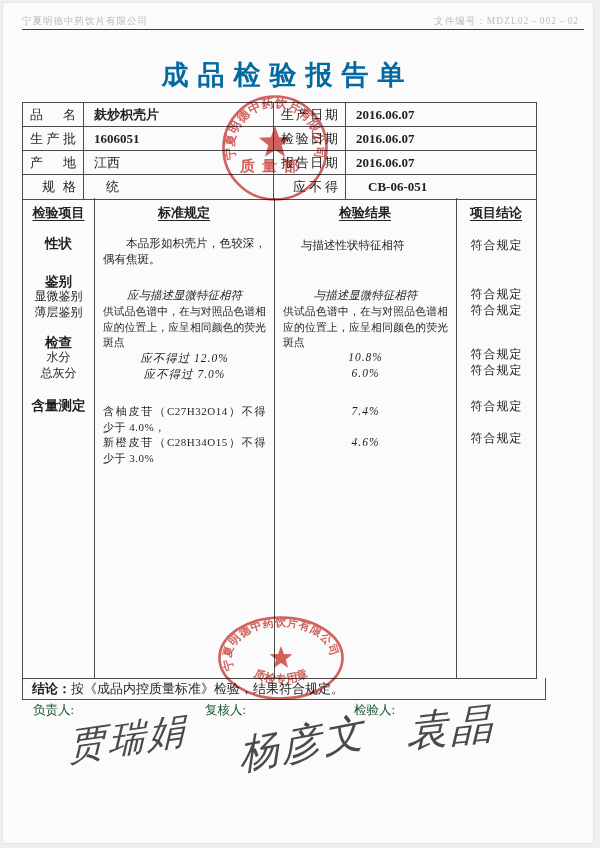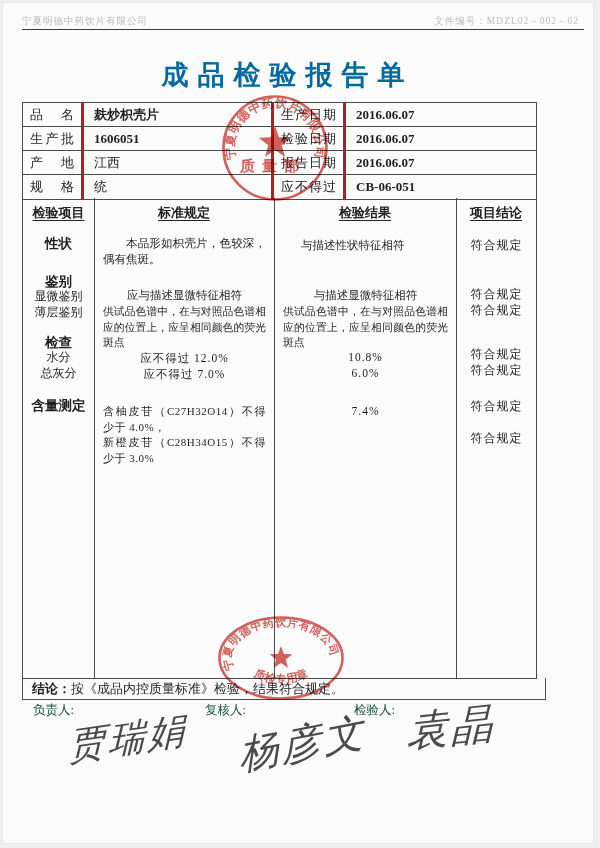--- a/index.html
+++ b/index.html
@@ -26,42 +26,42 @@
     font-size:27px;font-weight:bold;letter-spacing:9px;padding-left:9px;
     color:#0369a1;
   }
   
   .info{
     left:20px;top:100px;width:513px;
     display:grid;grid-template-columns:61px 190px 72px 190px;grid-auto-rows:24px;
     border:1.5px solid #4b4b4b;box-sizing:content-box;
     font-size:13px;
   }
-  .info>div{border-right:3px solid #b91c1c;border-bottom:1px solid #4b4b4b;overflow:hidden;}
+  .info>div{border-right:1px solid #b91c1c;border-bottom:1px solid #4b4b4b;overflow:hidden;}
   .info>div:nth-child(4n){border-right:none;}
-  .info>div:nth-last-child(-n+4){border-bottom:none;}
+  .info>div:nth-last-child(-n+4){border-bottom:none;margin-left:12px;}
   .ilbl{line-height:23px;padding:0 7px;text-align:justify;text-align-last:justify;}
   .ival{line-height:23px;padding-left:10px;}
   .bold{font-weight:bold;}
   
   .insp{
     left:20px;top:196px;width:513px;height:480px;
     border:1.5px solid #4b4b4b;border-top:none;box-sizing:content-box;
     font-size:11.5px;
   }
   .vline{position:absolute;top:0;bottom:0;width:1px;background:#4b4b4b;}
   .ihdr{position:absolute;top:6px;text-align:center;font-size:13px;font-weight:600;
         text-decoration:underline;text-underline-offset:3px;color:#222;}
   .ci{position:absolute;left:0;width:71px;text-align:center;}
   .cs{position:absolute;left:72px;width:179px;padding:0 8px;box-sizing:border-box;}
   .cr{position:absolute;left:252px;width:181px;padding:0 8px;box-sizing:border-box;}
   .cv{position:absolute;left:434px;width:79px;text-align:center;font-size:12px;letter-spacing:1px;}
   .cat{font-weight:bold;font-size:13.5px;}
   .sub{font-size:12px;}
-  .ctr{text-align:center;}
+  .ctr{text-align:center;font-style:italic;}
   .just{text-align:justify;}
   .small{font-size:10.8px;line-height:15.5px;}
   .ln16{line-height:16px;}
   .num{letter-spacing:1px;}
   
   .concl{
     left:20px;top:676px;width:513px;height:21px;
     border:1.5px solid #4b4b4b;border-top:none;box-sizing:content-box;
     display:flex;align-items:center;padding-left:9px;font-size:13px;
   }
@@ -142,20 +142,21 @@
     <div class="cv" style="top:148px">符合规定</div>
     <div class="cs ctr num" style="top:169px">应不得过 7.0%</div>
     <div class="cr ctr num" style="top:169px">6.0%</div>
     <div class="cv" style="top:164px">符合规定</div>
 
     <div class="ci cat" style="top:199px">含量测定</div>
     <div class="cs just ln16" style="top:205px;font-size:11px;letter-spacing:.5px">含柚皮苷（C27H32O14）不得少于 4.0%，</div>
     <div class="cr ctr num" style="top:207px">7.4%</div>
     <div class="cv" style="top:200px">符合规定</div>
     <div class="cs just ln16" style="top:236px;font-size:11px;letter-spacing:.5px">新橙皮苷（C28H34O15）不得少于 3.0%</div>
+    <div class="cr ctr num" style="top:238px">4.6%</div>
     <div class="cv" style="top:232px">符合规定</div>
   </div>
 
   <div class="abs concl">
     <span class="clabel">结论：</span>
     <span>按《成品内控质量标准》检验，结果符合规定。</span>
   </div>
 
   <div class="abs siglbl" style="left:31px">负责人:</div>
   <div class="abs siglbl" style="left:203px">复核人:</div>

